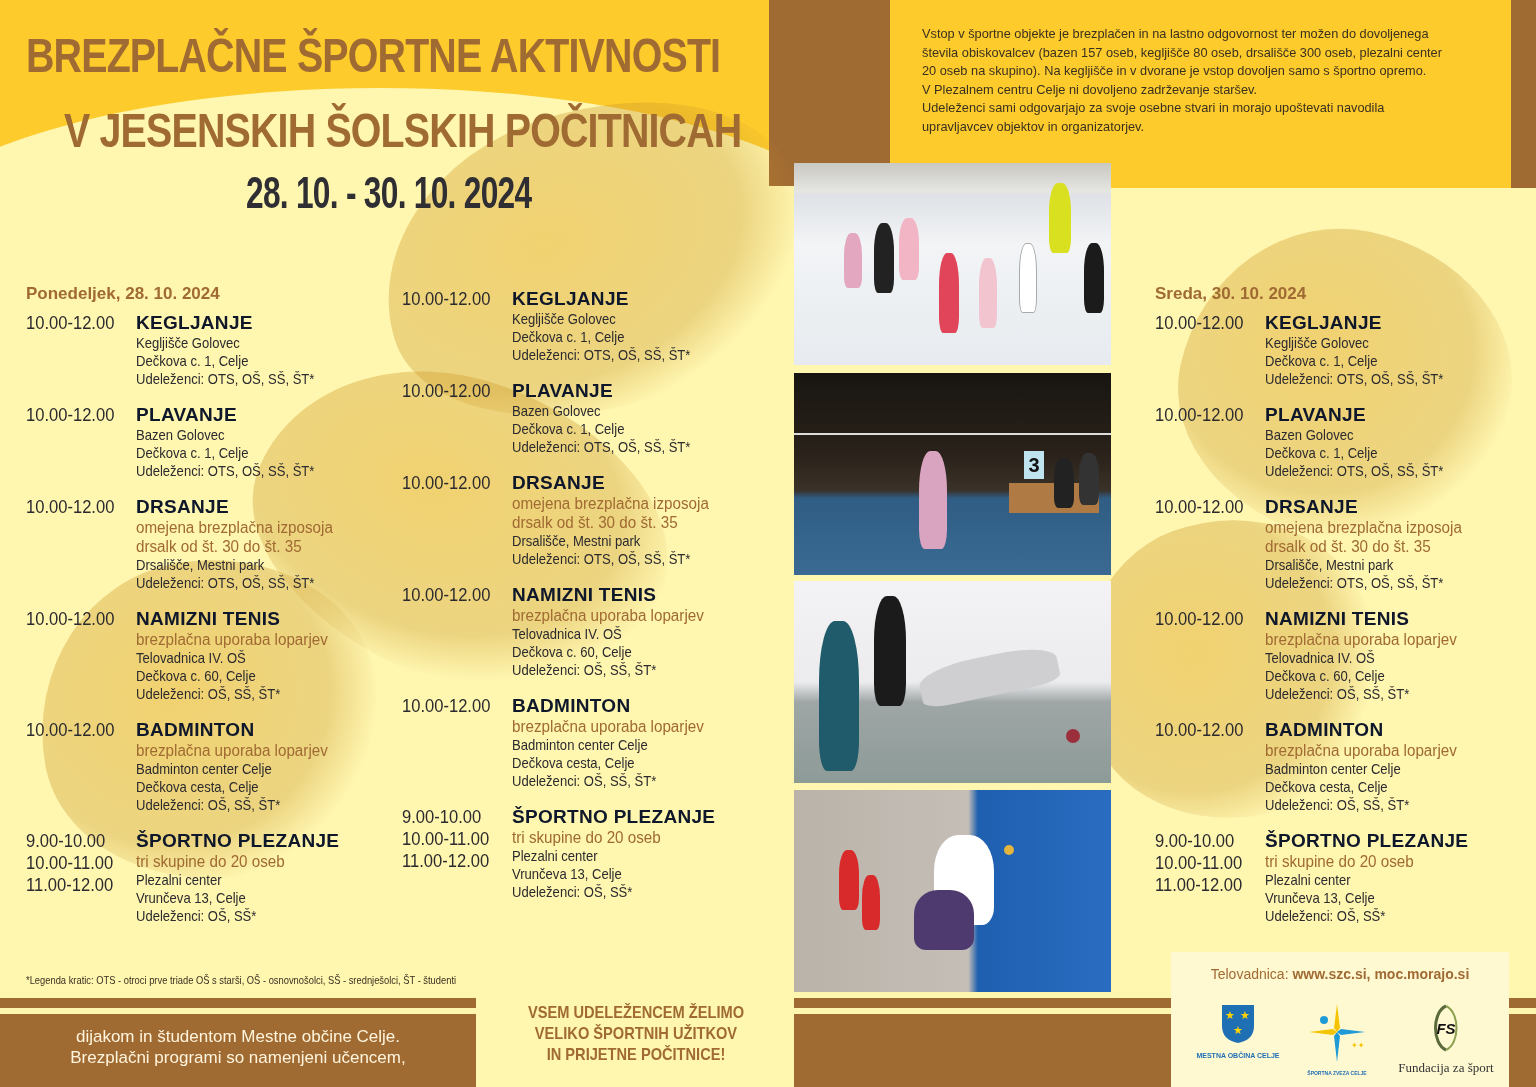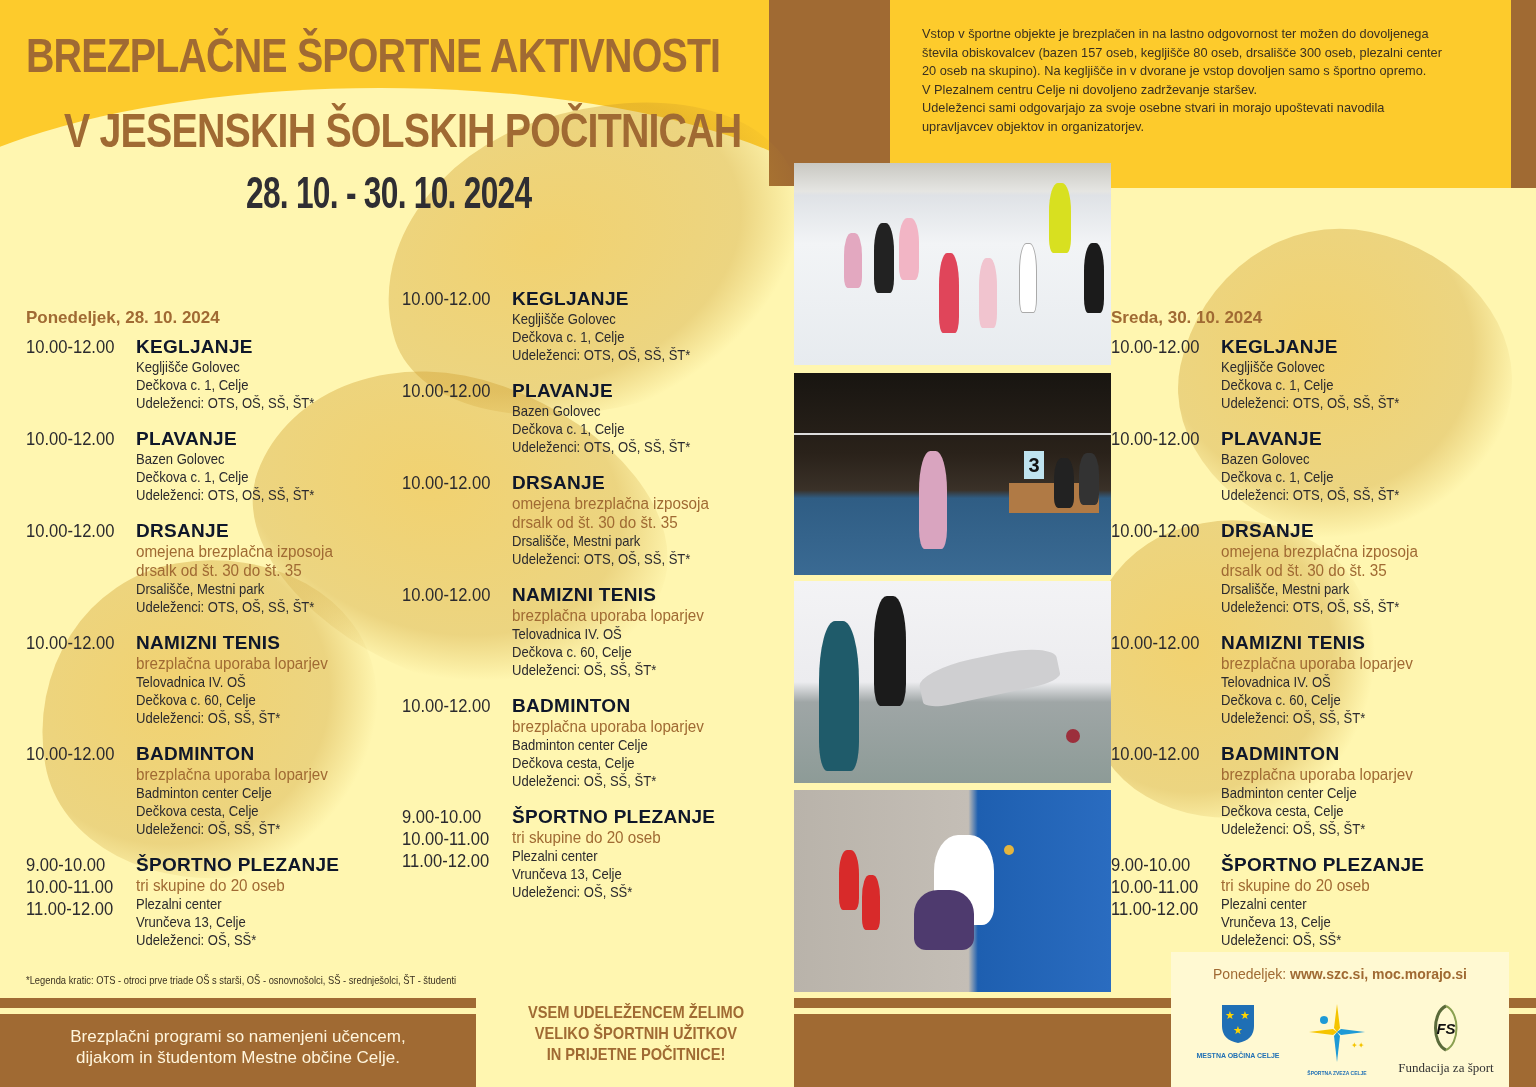--- a/index.html
+++ b/index.html
@@ -58,21 +58,21 @@
     left: 922px; top: 25px; width: 580px;
     font-size: 13.6px; line-height: 18.6px; color: #3a3020;
     transform: scaleX(0.94); transform-origin: left top;
   }
   .notice p { white-space: nowrap; }
 
   
   .day-col { position: absolute; }
   .day-heading {
     font-size: 17px; font-weight: 700; color: #a06a33;
-    height: 24px; white-space: nowrap; margin-top: 24px;
+    height: 24px; white-space: nowrap;
   }
   .event { position: relative; margin-top: 6px; }
   .event .times {
     position: absolute; left: 0; top: 0; font-size: 18px; line-height: 22px; color: #2b2a2e;
     transform: scaleX(0.92); transform-origin: left top; white-space: nowrap;
   }
   .event .body { margin-left: 110px; }
   .event .name {
     font-size: 19px; font-weight: 700; color: #0f172a; line-height: 22px; white-space: nowrap;
     letter-spacing: 0.3px;
@@ -314,21 +314,21 @@
       </div>
       <div class="body">
         <div class="name">ŠPORTNO PLEZANJE</div>
         <div class="note">tri skupine do 20 oseb</div>
         <div class="line">Plezalni center</div>
         <div class="line">Vrunčeva 13, Celje</div>
         <div class="line">Udeleženci: OŠ, SŠ*</div>
       </div>
     </div>
   </div>
-<div class="day-col" id="day-2" style="left:1111px;top:284px;">
+<div class="day-col" id="day-2" style="left:1155px;top:284px;">
     <div class="day-heading">Sreda, 30. 10. 2024</div>
     <div class="event" style="margin-top: 4px;">
       <div class="times">
         <div>10.00-12.00</div>
       </div>
       <div class="body">
         <div class="name">KEGLJANJE</div>
         <div class="line">Kegljišče Golovec</div>
         <div class="line">Dečkova c. 1, Celje</div>
         <div class="line">Udeleženci: OTS, OŠ, SŠ, ŠT*</div>
@@ -432,33 +432,33 @@
 <div class="abs legend">*Legenda kratic: OTS - otroci prve triade OŠ s starši, OŠ - osnovnošolci, SŠ - srednješolci, ŠT - študenti</div>
 
 <div class="abs band-thin-left"></div>
 <div class="abs band-left"></div>
 <div class="abs band-thin-mid"></div>
 <div class="abs band-mid"></div>
 <div class="abs band-thin-right"></div>
 <div class="abs band-right"></div>
 
 <div class="abs program-note">
+  <div>dijakom in študentom Mestne občine Celje.</div>
   <div>Brezplačni programi so namenjeni učencem,</div>
-  <div>dijakom in študentom Mestne občine Celje.</div>
 </div>
 
 <div class="abs wish">
   <div>VSEM UDELEŽENCEM  ŽELIMO</div>
   <div>VELIKO ŠPORTNIH UŽITKOV</div>
   <div>IN PRIJETNE POČITNICE!</div>
 </div>
 
 <div class="abs info-box">
   <div class="info-line">
-    <span>Ponedeljek: </span><b>www.szc.si, moc.morajo.si</b>
+    <span>Telovadnica: </span><b>www.szc.si, moc.morajo.si</b>
   </div>
   <div class="logo" style="left:22px;width:90px;">
     <svg width="34" height="40" viewBox="0 0 34 40">
       <path d="M1 1 H33 V22 Q33 36 17 39 Q1 36 1 22 Z" fill="#1f6fb5"></path>
       <text x="9" y="15" font-size="11" fill="#ffd400" text-anchor="middle">★</text>
       <text x="24" y="15" font-size="11" fill="#ffd400" text-anchor="middle">★</text>
       <text x="17" y="30" font-size="11" fill="#ffd400" text-anchor="middle">★</text>
     </svg>
     <div class="logo-cap">MESTNA OBČINA CELJE</div>
   </div>

